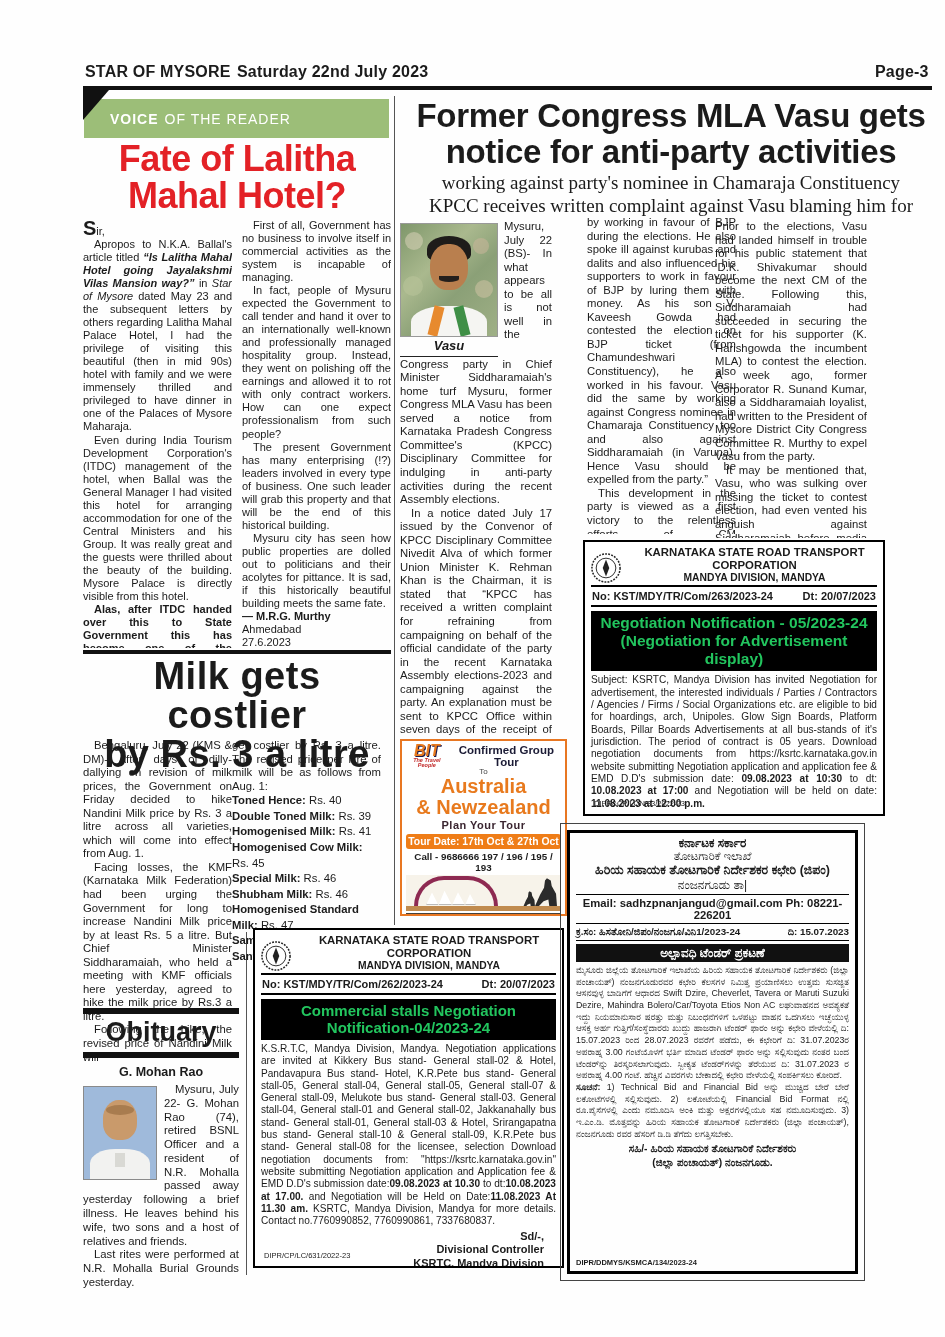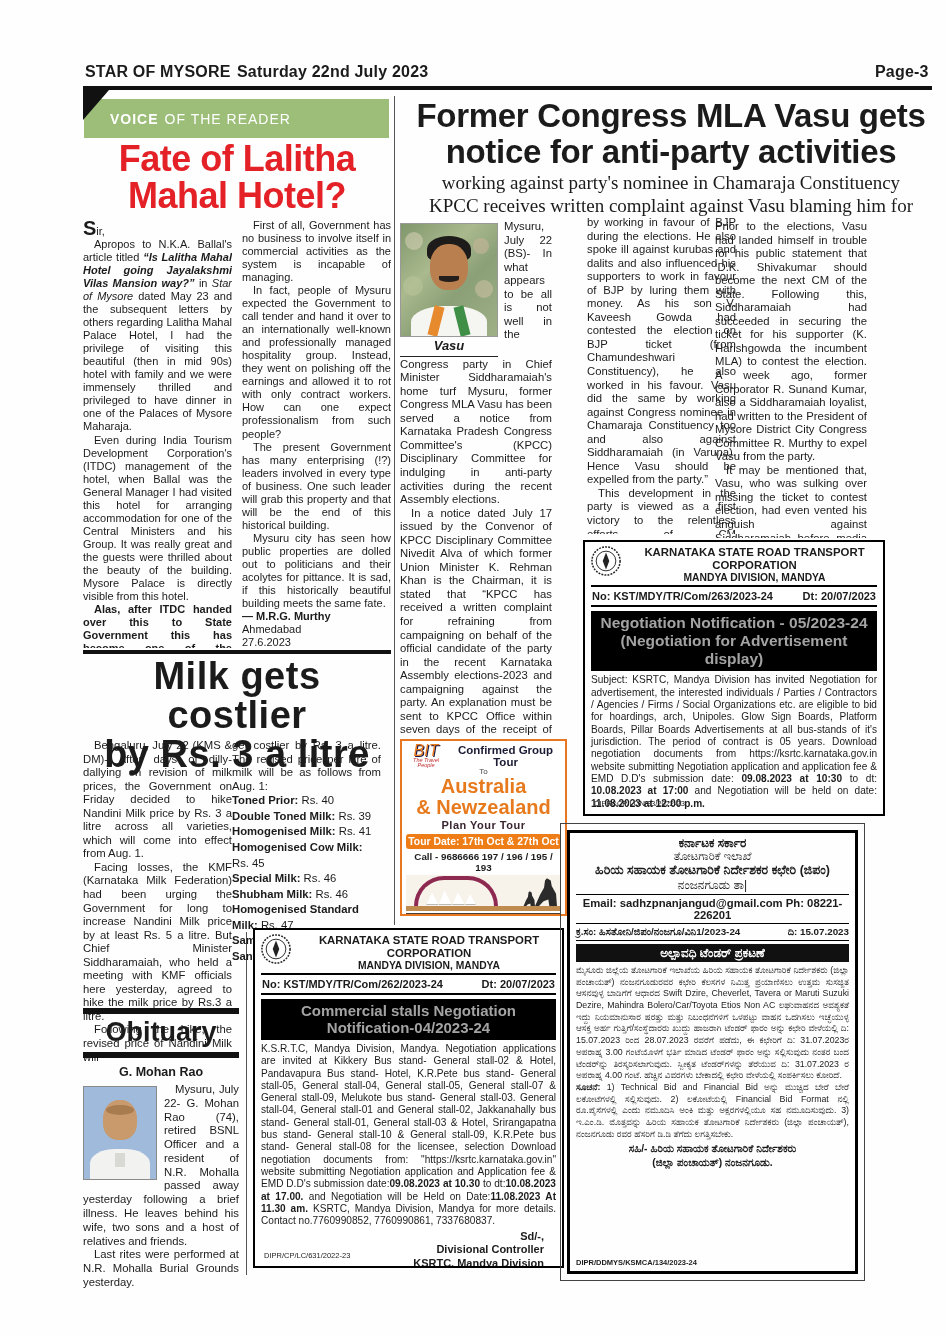--- a/index.html
+++ b/index.html
@@ -68,38 +68,38 @@
   .v-face{position:absolute;left:29px;top:20px;width:38px;height:46px;background:#b97f4e;border-radius:46% 46% 44% 44%;}
   .v-mustache{position:absolute;left:38px;top:52px;width:20px;height:6px;background:#241f1c;border-radius:0 0 50% 50%;}
   .v-shirt{position:absolute;left:10px;bottom:-6px;width:76px;height:36px;background:#f5f5f2;border-radius:44% 44% 0 0;}
   .v-sash-o{position:absolute;left:30px;bottom:0;width:10px;height:30px;background:#e78a2e;transform:rotate(14deg);}
   .v-sash-g{position:absolute;left:56px;bottom:0;width:10px;height:30px;background:#3f8f46;transform:rotate(-14deg);}
   .vasu-caption{text-align:center;font-weight:bold;font-style:italic;font-size:13px;
      padding:1px 0 2px;border-bottom:1.5px solid #222;}
 
   
   .ks-ad{border:2px solid #000;background:#fff;padding:4px 6px;overflow:hidden;}
-  .ks-head{display:flex;align-items:flex-start;gap:11px;border-bottom:2px solid #000;padding-bottom:2px;}
+  .ks-head{display:flex;align-items:flex-end;gap:11px;border-bottom:2px solid #000;padding-bottom:2px;}
   .ks-logo{width:30px;height:30px;flex:0 0 auto;}
   .ks-titles{flex:1;text-align:center;}
   .ks-org{font-weight:bold;font-size:11.4px;line-height:1.12;}
   .ks-div{font-weight:bold;font-size:10.3px;}
   .ks-ref{display:flex;justify-content:space-between;font-weight:bold;font-size:11px;
      padding:3px 1px;border-bottom:2px solid #000;}
-  .ks-bar{background:#000;color:#a3a3a3;text-align:center;font-weight:bold;line-height:1.18;
+  .ks-bar{background:#000;color:#22c55e;text-align:center;font-weight:bold;line-height:1.18;
      padding:3px 2px;margin:4px 0 3px;}
   .ks-body{font-size:10.1px;line-height:1.22;text-align:justify;}
   .ks-sd{text-align:right;font-weight:bold;font-size:11px;line-height:1.25;margin-top:2px;padding-right:12px;}
   .ks-dipr{position:absolute;bottom:6px;left:9px;font-size:7.5px;}
 
   
   #bit-ad{left:400px;top:739px;width:155px;height:167px;border:2px solid #e87722;background:#fff;
      padding:3px 4px;text-align:center;overflow:hidden;}
   .bit-toprow{display:flex;align-items:center;gap:4px;}
-  .bit-logo{font-style:italic;font-weight:normal;font-size:16px;color:#e87a1e;line-height:.9;
+  .bit-logo{font-style:italic;font-weight:bold;font-size:16px;color:#e87a1e;line-height:.9;
      text-shadow:1px 1px 0 #1a1a4e;}
   .bit-tag{display:block;font-size:5.5px;color:#c22a2a;font-style:italic;text-shadow:none;}
   .bit-line1{font-weight:bold;font-size:11.5px;color:#1b1b35;}
   .bit-to{font-size:8px;color:#444;line-height:1;}
   .bit-dest{font-weight:bold;font-size:20px;line-height:1.05;color:#e87a1e;}
   .bit-plan{font-weight:bold;font-size:11px;color:#3a2530;letter-spacing:.5px;margin-top:1px;}
   .bit-datebar{background:#ef7d17;color:#fff;font-weight:bold;font-size:10.4px;border-radius:3px;
      padding:2px 1px;margin:3px 0 2px;}
   .bit-call{font-weight:bold;font-size:9.8px;color:#1c1c1c;}
   .bit-art{position:relative;height:36px;margin-top:2px;background:#f7f3ea;overflow:hidden;}
@@ -180,21 +180,21 @@
   </div>
 
   <div id="milk-body" class="abs">
     <div class="mcol just">
       <p>Bengaluru, July 22 (KMS &amp; DM)- After days of dilly-dallying on revision of milk prices, the Government on Friday decided to hike Nandini Milk price by Rs. 3 a litre across all varieties, which will come into effect from Aug. 1.</p>
       <p>Facing losses, the KMF (Karnataka Milk Federation) had been urging the Government for long to increase Nandini Milk price by at least Rs. 5 a litre. But Chief Minister Siddharamaiah, who held a meeting with KMF officials here yesterday, agreed to hike the milk price by Rs.3 a litre.</p>
       <p>Following the hike, the revised price of Nandini Milk will</p>
     </div>
     <div class="mcol">
       <p class="noind just">get costlier by Rs. 3 a litre. The revised price per litre of milk will be as follows from Aug. 1:</p>
-      <div class="price-line"><b>Toned Prior:</b> <span>Rs. 40</span></div>
+      <div class="price-line"><b>Toned Hence:</b> <span>Rs. 40</span></div>
       <div class="price-line"><b>Double Toned Milk:</b> <span>Rs. 39</span></div>
       <div class="price-line"><b>Homogenised Milk:</b> <span>Rs. 41</span></div>
       <div class="price-line"><b>Homogenised Cow Milk:</b> <span>Rs. 45</span></div>
       <div class="price-line"><b>Special Milk:</b> <span>Rs. 46</span></div>
       <div class="price-line"><b>Shubham Milk:</b> <span>Rs. 46</span></div>
       <div class="price-line"><b>Homogenised Standard Milk:</b> <span>Rs. 47</span></div>
       <div class="price-line"><b>Samruddhi Milk:</b> <span>Rs. 51</span></div>
       <div class="price-line"><b>Santrupti  Milk:</b> <span>Rs. 53</span></div>
     </div>
   </div>

